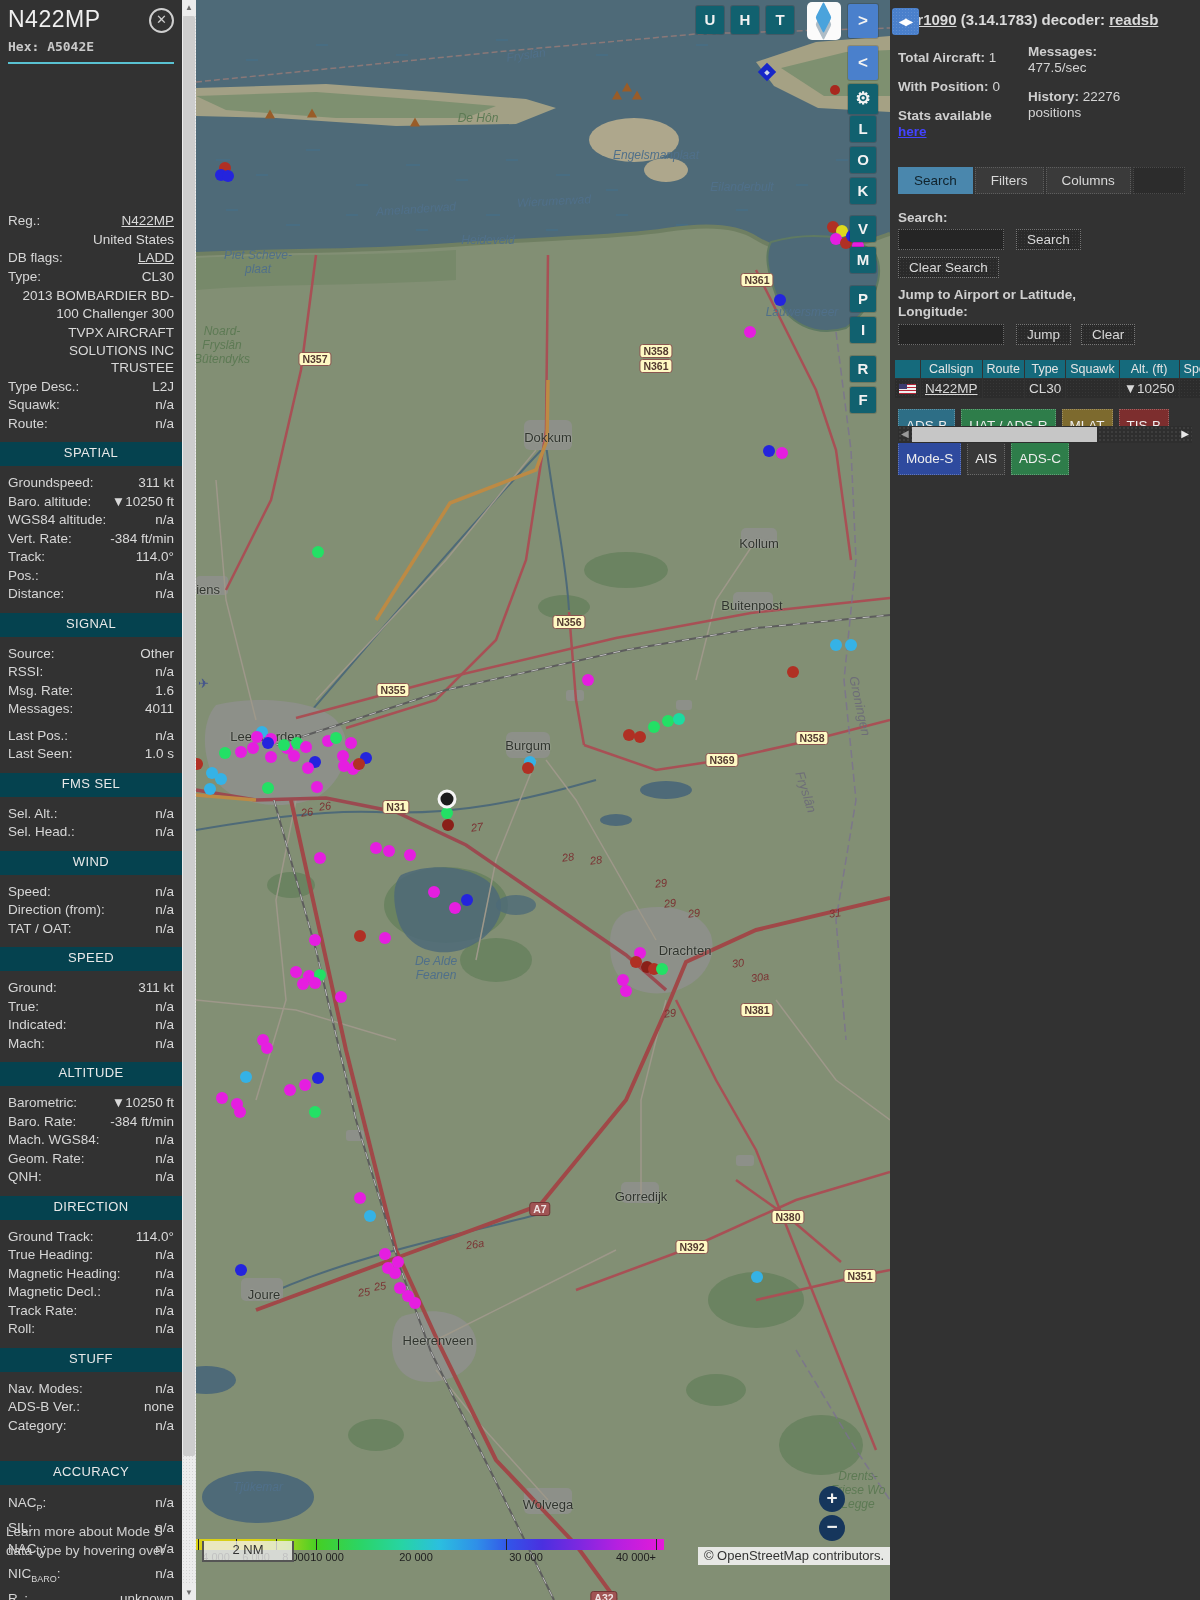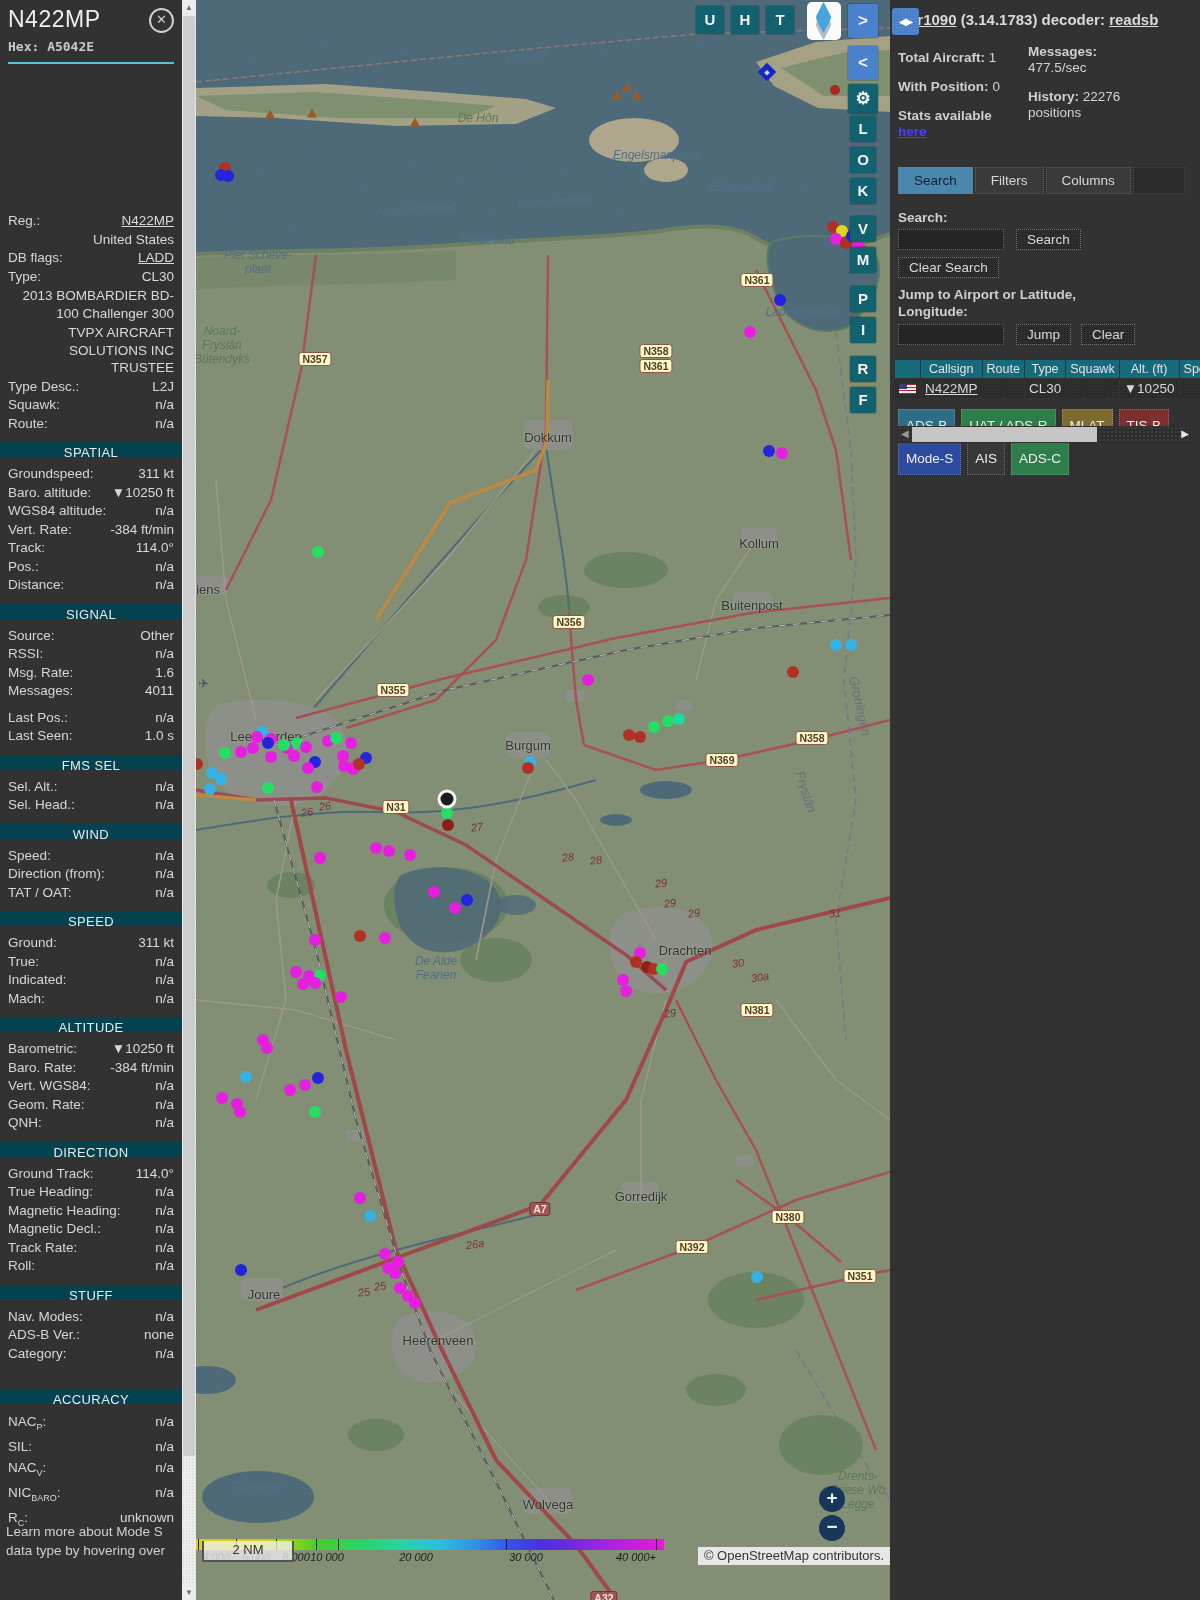--- a/index.html
+++ b/index.html
@@ -11,21 +11,21 @@
   #sb-title{font-size:23px;color:#efefef;letter-spacing:.5px;}
   #sb-hex{font-family:"DejaVu Sans Mono",monospace;font-weight:bold;font-size:13px;color:#c9c9c9;margin-top:6px;}
   #sb-close{position:absolute;right:8px;top:8px;width:21px;height:21px;border:2px solid #cfcfcf;border-radius:50%;color:#cfcfcf;
     font-size:13px;line-height:20px;text-align:center;cursor:pointer;}
   #sb-rule{border-bottom:2px solid #59c2d2;margin-top:8px;}
   #sb-spacer{height:148px;}
   .srow{display:flex;justify-content:space-between;padding:0 8px;font-size:13.5px;line-height:18.5px;}
   .srow .lab{white-space:nowrap;color:#d6d6d6;}
   .srow .val{text-align:right;flex:1;margin-left:6px;color:#d9d9d9;}
   .srow.wrap .val{line-height:17.5px;padding:1px 0;}
-  .sec{background:#05424f;color:#e9e9e9;text-align:center;font-size:13px;line-height:21px;height:15px;margin:9px 0 8px 0;letter-spacing:.4px;}
+  .sec{background:#05424f;color:#e9e9e9;text-align:center;font-size:13px;line-height:21px;height:24px;margin:9px 0 8px 0;letter-spacing:.4px;}
   .sec.gap-top{margin-top:26px;}
   .spacer8{height:8px;}
   .lnk{text-decoration:underline;cursor:pointer;}
   sub{font-size:9px;}
   .acc .srow{line-height:20.5px;justify-content:space-between;}
   #sb-foot{position:absolute;left:0;top:1522px;width:182px;padding:0 6px;font-size:13.5px;line-height:19px;color:#cfcfcf;}
 
   
   #sb-scroll{position:absolute;left:182px;top:0;width:14px;height:1600px;background:#ececec;
     background-image:radial-gradient(#d5d5d5 1px,transparent 1px);background-size:3px 3px;}
@@ -60,21 +60,21 @@
   #btn-layers .l2{position:absolute;left:8px;top:14px;width:17px;height:17px;background:#aebcc6;transform:rotate(45deg) skew(18deg,18deg);border-radius:2px;z-index:-0;}
   .zoombtn{position:absolute;left:623px;width:26px;height:26px;border-radius:50%;background:#16365c;color:#f0f0f0;font-size:19px;font-weight:bold;
     text-align:center;line-height:24px;cursor:pointer;}
   #scalebar{position:absolute;left:6px;top:1541px;width:88px;height:19px;background:rgba(238,238,238,.78);
     border-left:2px solid #555;border-right:2px solid #555;border-bottom:2px solid #555;
     text-align:center;font-size:13px;color:#333;line-height:18px;}
   #attrib{position:absolute;right:0;top:1547px;background:rgba(245,245,245,.88);color:#333;font-size:13px;padding:1px 6px 2px 6px;white-space:nowrap;}
   #altscale{position:absolute;left:0;top:1539px;width:468px;height:11px;
     background:linear-gradient(to right,#d8cf17 0%,#d8cf17 13%,#a8d51d 19%,#44cf25 26%,#2bd465 35%,#27d4a4 44%,#2bbfdf 52%,#2f8fe8 60%,#3353e8 67%,#4a30e0 74%,#7e28e0 82%,#b520e0 90%,#e61ad8 100%);}
   #altscale .tick{position:absolute;top:0;width:1px;height:11px;background:#222;}
-  .alt-lab{position:absolute;top:1551px;transform:translateX(-50%);font-size:11px;color:#1d1d1d;white-space:nowrap;font-style:italic;}
+  .alt-lab{position:absolute;top:1551px;transform:translateX(-50%);font-size:11px;color:#1d1d1d;white-space:nowrap;}
   #plane-ico{position:absolute;left:2px;top:676px;color:#45558c;font-size:13px;}
 
   
   #panel{position:absolute;left:890px;top:0;width:310px;height:1600px;background:#323232;color:#d4d4d4;font-size:13.5px;}
   #p-head{position:relative;height:40px;}
   #p-title{position:absolute;left:14px;top:11px;font-weight:bold;font-size:15px;color:#dadada;white-space:nowrap;z-index:1;}
   #p-title .und{text-decoration:underline;cursor:pointer;}
   #p-expand{position:absolute;left:2px;top:8px;width:27px;height:27px;background:#4a80cc;border-radius:3px;color:#fff;z-index:2;
     text-align:center;line-height:27px;font-size:10px;letter-spacing:-1px;cursor:pointer;
     background-image:radial-gradient(rgba(255,255,255,.12) 1px,transparent 1px);background-size:3px 3px;}
@@ -271,21 +271,21 @@
         <div>
           <div class="srow">
             <span class="lab">Barometric:</span>
             <span class="val">▼10250 ft</span>
           </div>
           <div class="srow">
             <span class="lab">Baro. Rate:</span>
             <span class="val">-384 ft/min</span>
           </div>
           <div class="srow">
-            <span class="lab">Vert. WGS84:</span>
+            <span class="lab">Mach. WGS84:</span>
             <span class="val">n/a</span>
           </div>
           <div class="srow">
             <span class="lab">Geom. Rate:</span>
             <span class="val">n/a</span>
           </div>
           <div class="srow">
             <span class="lab">QNH:</span>
             <span class="val">n/a</span>
           </div>

